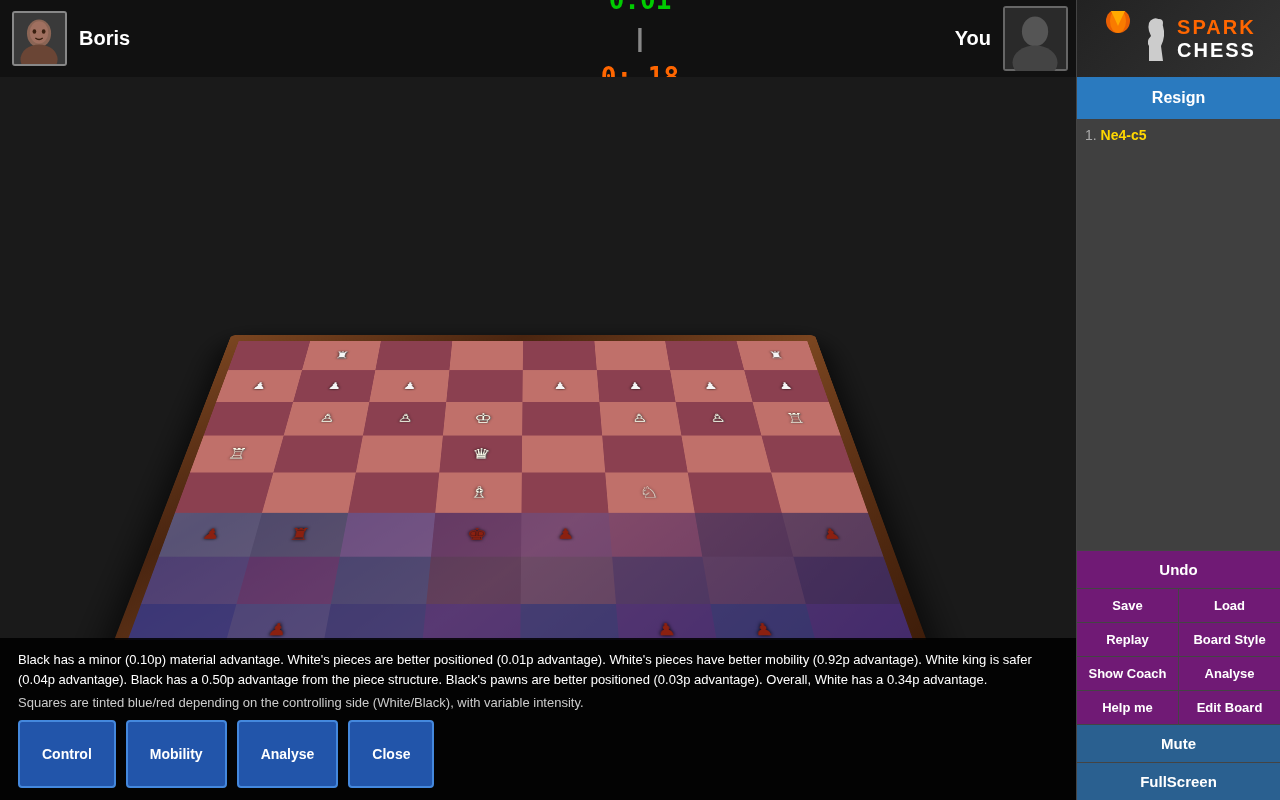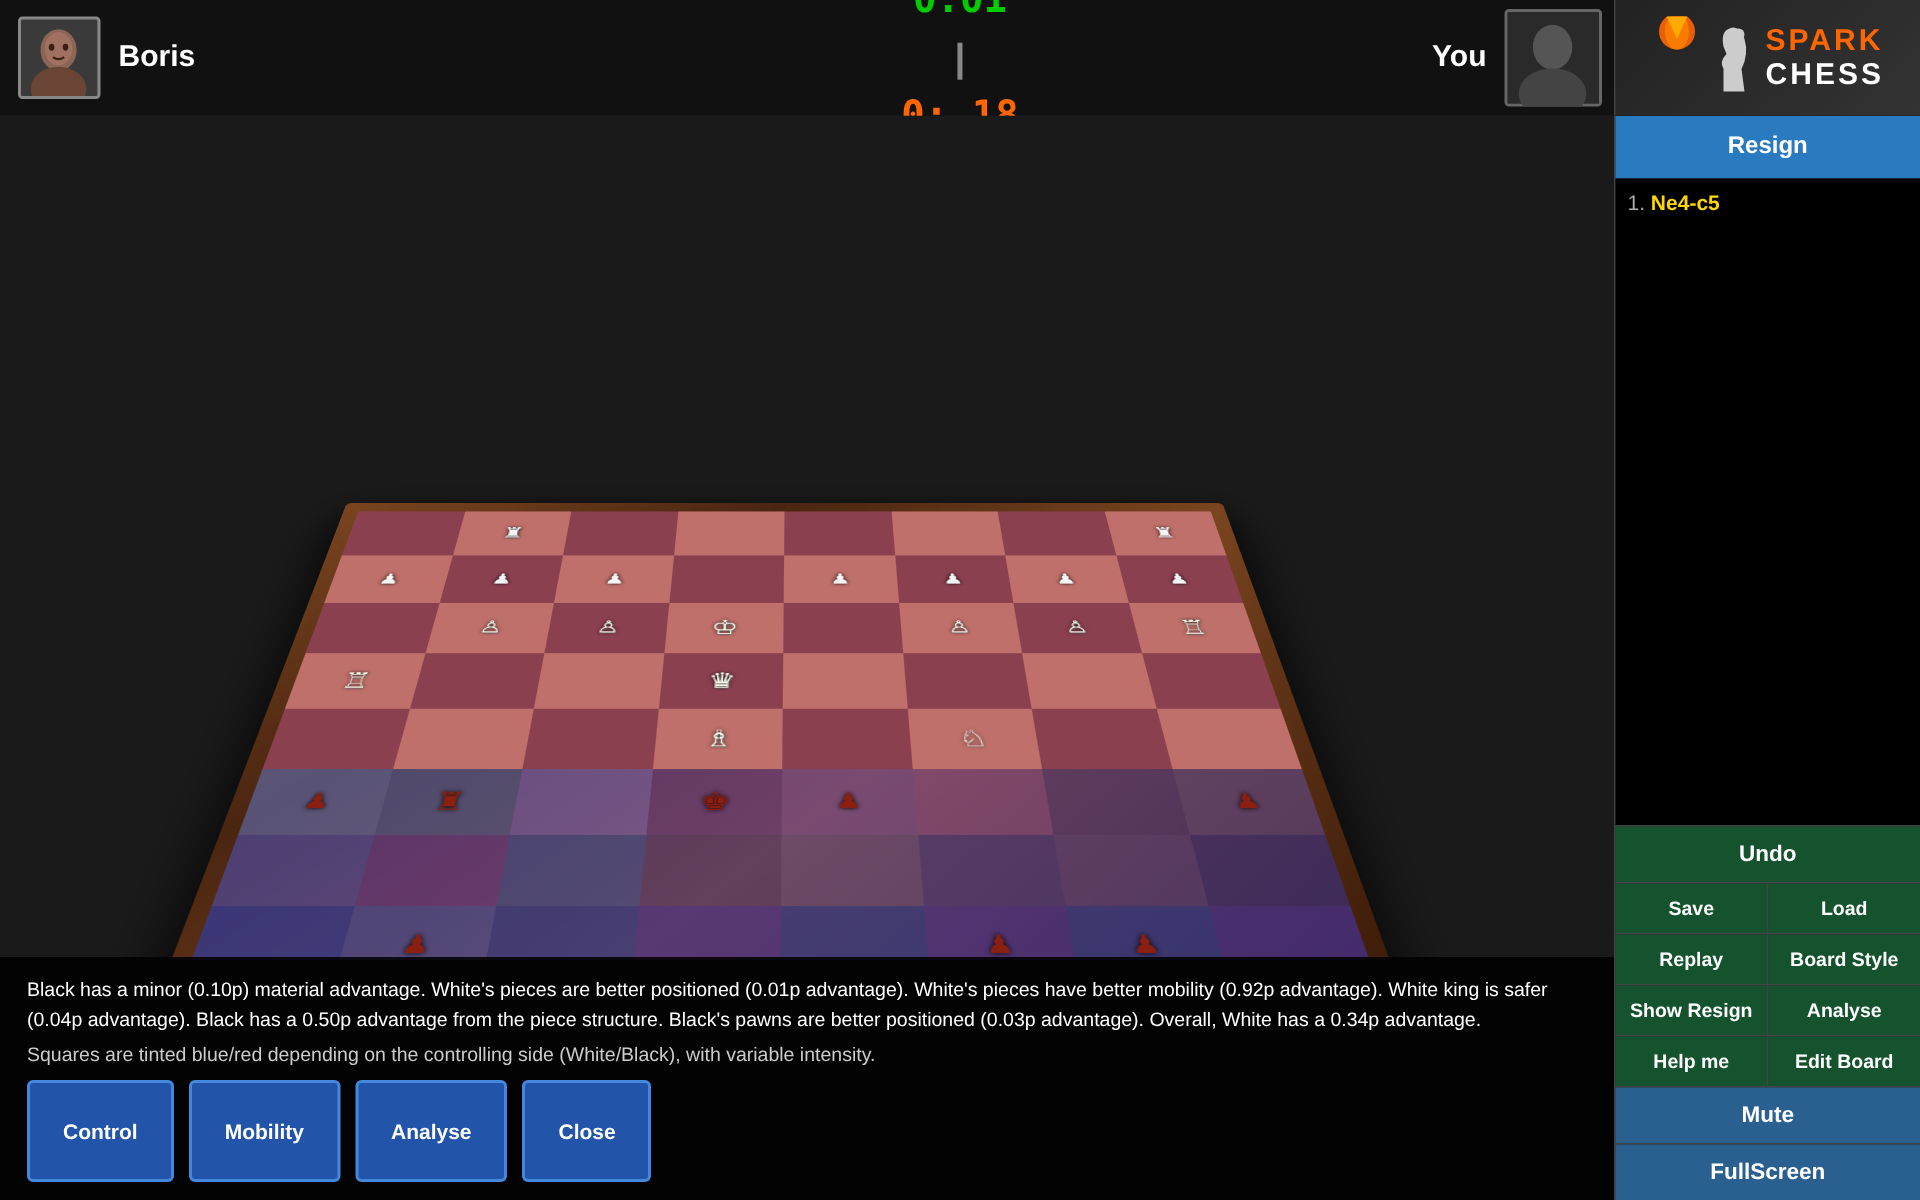--- a/index.html
+++ b/index.html
@@ -159,38 +159,38 @@
     
     #right-panel {
       width: 204px;
       background: #222;
       display: flex;
       flex-direction: column;
       border-left: 1px solid #444;
     }
 
     .panel-btn {
-      background: #14532d;
+      background: #701a75;
       color: #fff;
       border: none;
       padding: 10px;
       font-size: 15px;
       cursor: pointer;
       text-align: center;
       font-weight: bold;
     }
     .panel-btn-resign {
       background: #2a7abf;
       font-size: 16px;
       padding: 12px;
     }
 
     #move-history {
       flex: 1;
-      background: #000000;
+      background: #404040;
       padding: 8px;
       color: #fff;
       font-size: 14px;
       overflow-y: auto;
     }
     .move-number { color: #aaa; }
     .move-notation { color: #ffd700; font-weight: bold; }
 
     .panel-divider {
       height: 1px;
@@ -465,21 +465,21 @@
       <button class="panel-btn">Save</button>
       <button class="panel-btn">Load</button>
     </div>
     <div class="panel-divider"></div>
     <div class="panel-row">
       <button class="panel-btn">Replay</button>
       <button class="panel-btn">Board Style</button>
     </div>
     <div class="panel-divider"></div>
     <div class="panel-row">
-      <button class="panel-btn">Show Resign</button>
+      <button class="panel-btn">Show Coach</button>
       <button class="panel-btn">Analyse</button>
     </div>
     <div class="panel-divider"></div>
     <div class="panel-row">
       <button class="panel-btn">Help me</button>
       <button class="panel-btn">Edit Board</button>
     </div>
     <div class="panel-divider"></div>
     <button class="panel-btn panel-btn-mute">Mute</button>
     <div class="panel-divider"></div>

